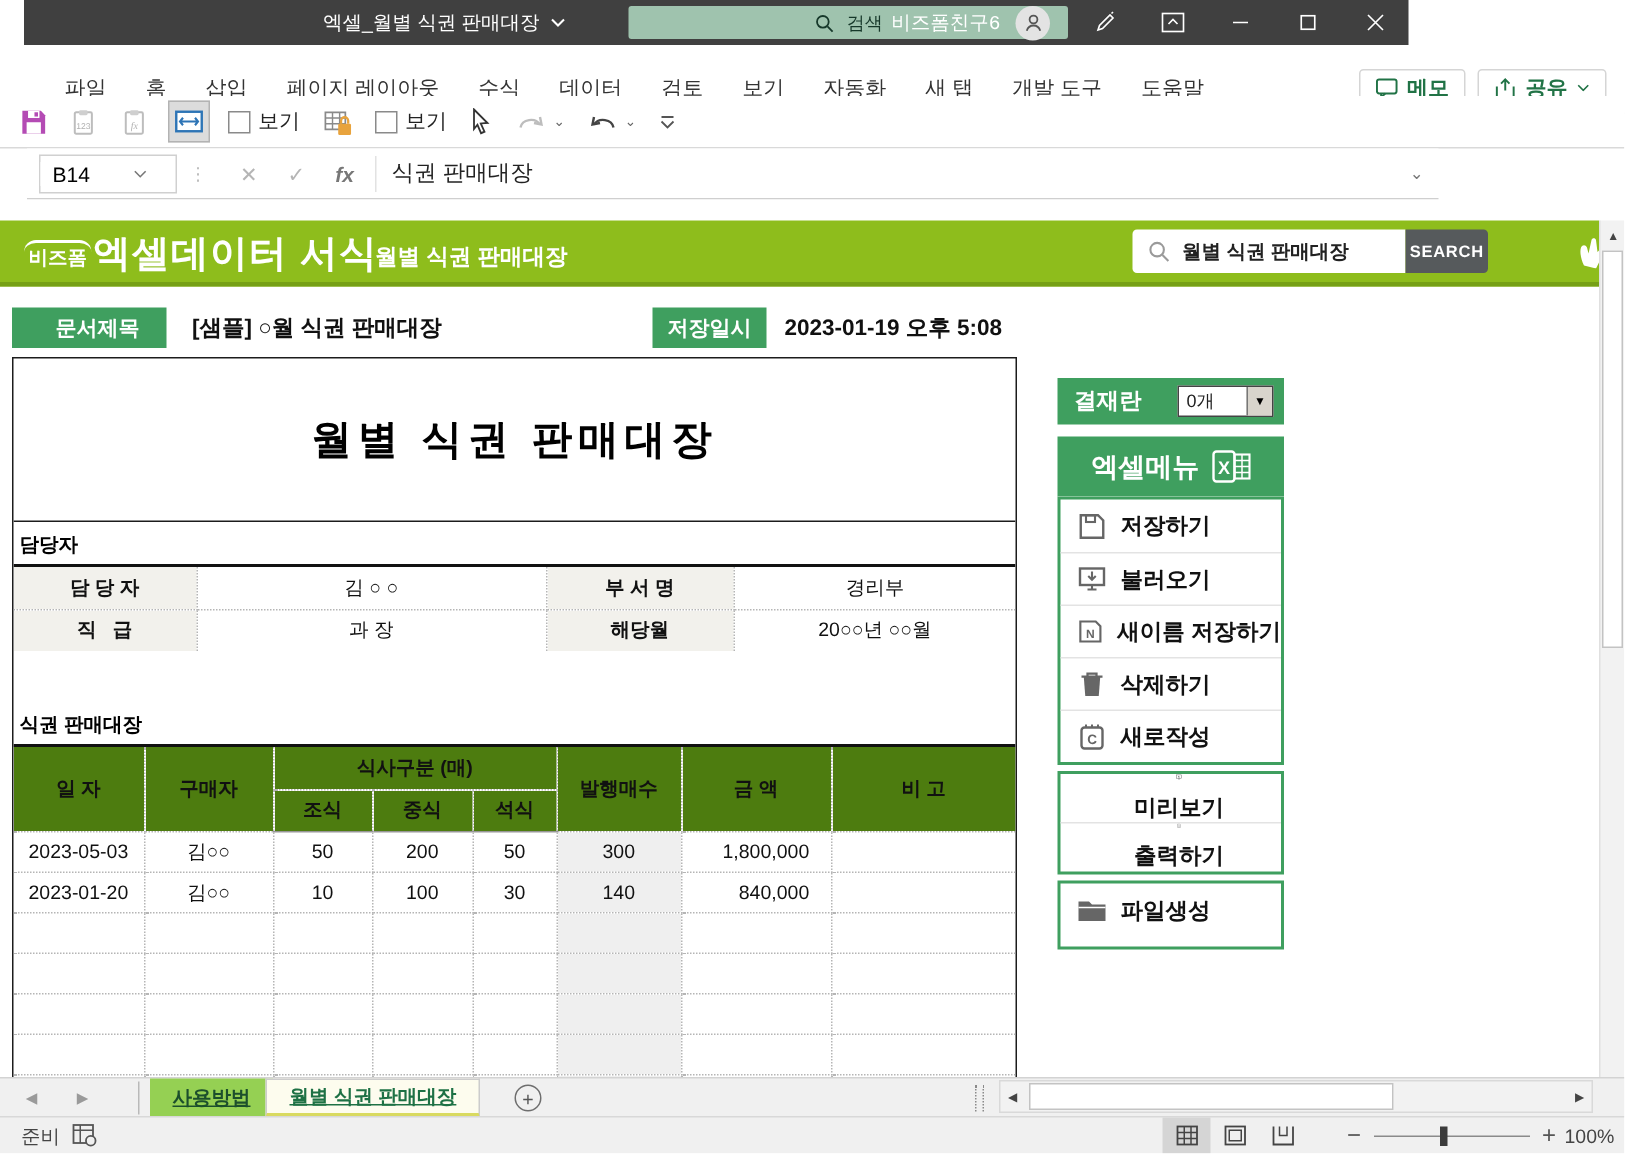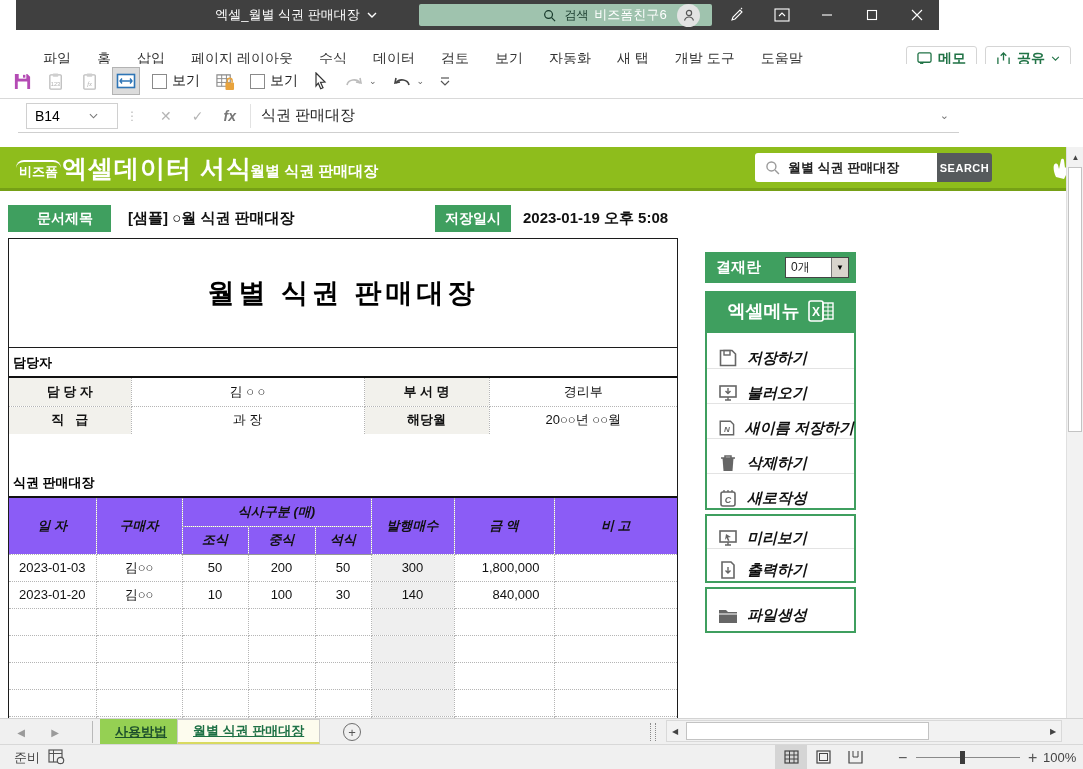--- a/index.html
+++ b/index.html
@@ -57,39 +57,39 @@
   .dh-v2 { position:absolute; left:515px; top:0; height:27px; display:flex; align-items:center; font-weight:bold; font-size:15px; color:#111; }
   
   .document { position:absolute; left:8px; top:105px; width:670px; height:480px; border:1px solid #1c1c1c; border-bottom:none; background:#fff; overflow:hidden; }
   .doc-title { height:109px; border-bottom:1px solid #1c1c1c; display:flex; align-items:center; justify-content:center; font-size:27px; font-weight:bold; letter-spacing:4px; color:#000; }
   .sec-label { height:30px; display:flex; align-items:flex-end; padding:0 0 4px 4px; font-weight:bold; font-size:13px; border-bottom:2px solid #111; color:#000; }
   .sec-label2 { height:42px; }
   table { border-collapse:collapse; border-style:hidden; width:100%; table-layout:fixed; }
   td, th { border:1px dotted #b5b5b5; font-size:13px; color:#111; white-space:pre; overflow:hidden; }
   .mgr td { height:28px; text-align:center; }
   .mgr .lbl { background:#f2f1ec; font-weight:bold; }
-  .ledger th { height:28px; font-weight:bold; background:#8b5cf6;font-style:italic; }
+  .ledger th { height:28px; font-weight:bold; background:#4d7c0f; }
   .ledger .sub th { border-bottom:1px solid #979797; }
   .ledger td { height:27px; text-align:center; }
   .ledger td.issued { background:#efefef; }
   .ledger td.amount { text-align:right; padding-right:14px; }
   .spacer22 { height:22px; }
   
   .approval { position:absolute; left:705px; top:119px; width:151px; height:31px; background:#3f9f5f; display:flex; align-items:center; padding:0 7px 0 11px;gap:24px; }
   .approval-label { color:#fff; font-weight:bold; font-size:15px; }
   .approval-dd { margin-left:auto; width:64px; height:21px; background:#fff; border:1px solid #444; display:flex; align-items:stretch; }
   .approval-dd .val { flex:1; font-size:12px; display:flex; align-items:center; padding-left:5px; }
   .approval-dd .arrow { width:17px; background:#d8d4cc; border-left:1px solid #777; display:flex; align-items:center; justify-content:center; font-size:8px; color:#000; }
   .menu-header { position:absolute; left:705px; top:158px; width:151px; height:40px; background:#3f9f5f; display:flex; align-items:center; justify-content:center; gap:8px; color:#fff; font-size:18px; font-weight:bold; }
   .menu-group { position:absolute; left:705px; width:151px; background:#fff; border:2px solid #3f9f5f; }
   .mg1 { top:198px; height:179px; }
   .mg2 { top:381px; height:69px; }
   .mg3 { top:454px; height:46px; }
-  .menu-item { display:flex; align-items:flex-end; gap:9px; padding-left:11px; height:35px;font-style:italic; }
-  .mg2 .menu-item { height:32px; }
+  .menu-item { display:flex; align-items:center; gap:9px; padding-left:11px; height:35px; }
+  .mg2 .menu-item { height:32px;flex-direction:column; }
   .mg3 .menu-item { height:36px; }
   .menu-item + .menu-item { border-top:1px solid #e3e3e3; }
   .menu-item span.mi-label { font-size:15px; font-weight:bold; color:#111; white-space:nowrap; }
   
   .vscroll { position:absolute; left:1066px; top:147px; width:17px; height:597px; background:#f2f2f2; border-left:1px solid #e0e0e0; }
   .vs-up, .vs-down { position:absolute; left:0; width:17px; height:17px; display:flex; align-items:center; justify-content:center; font-size:8px; color:#444; }
   .vs-up { top:2px; } .vs-down { bottom:2px; }
   .vs-thumb { position:absolute; left:1px; top:20px; width:14px; height:265px; background:#fff; border:1px solid #c3c3c3; }
   .hscroll { position:absolute; left:666px; top:720px; width:396px; height:22px; background:#f2f2f2; border:1px solid #d9d9d9; }
   .hs-left, .hs-right { position:absolute; top:0; width:16px; height:20px; display:flex; align-items:center; justify-content:center; font-size:8px; color:#444; }
@@ -374,21 +374,21 @@
           <th rowspan="2">발행매수</th>
           <th rowspan="2">금 액</th>
           <th rowspan="2">비 고</th>
         </tr>
         <tr class="sub">
           <th>조식</th>
           <th>중식</th>
           <th>석식</th>
         </tr>
         <tr>
-          <td>2023-01-03</td>
+          <td>2023-05-03</td>
           <td>김○○</td>
           <td>50</td>
           <td>200</td>
           <td>50</td>
           <td class="issued">300</td>
           <td class="amount">1,800,000</td>
           <td></td>
         </tr>
         <tr>
           <td>2023-01-20</td>

